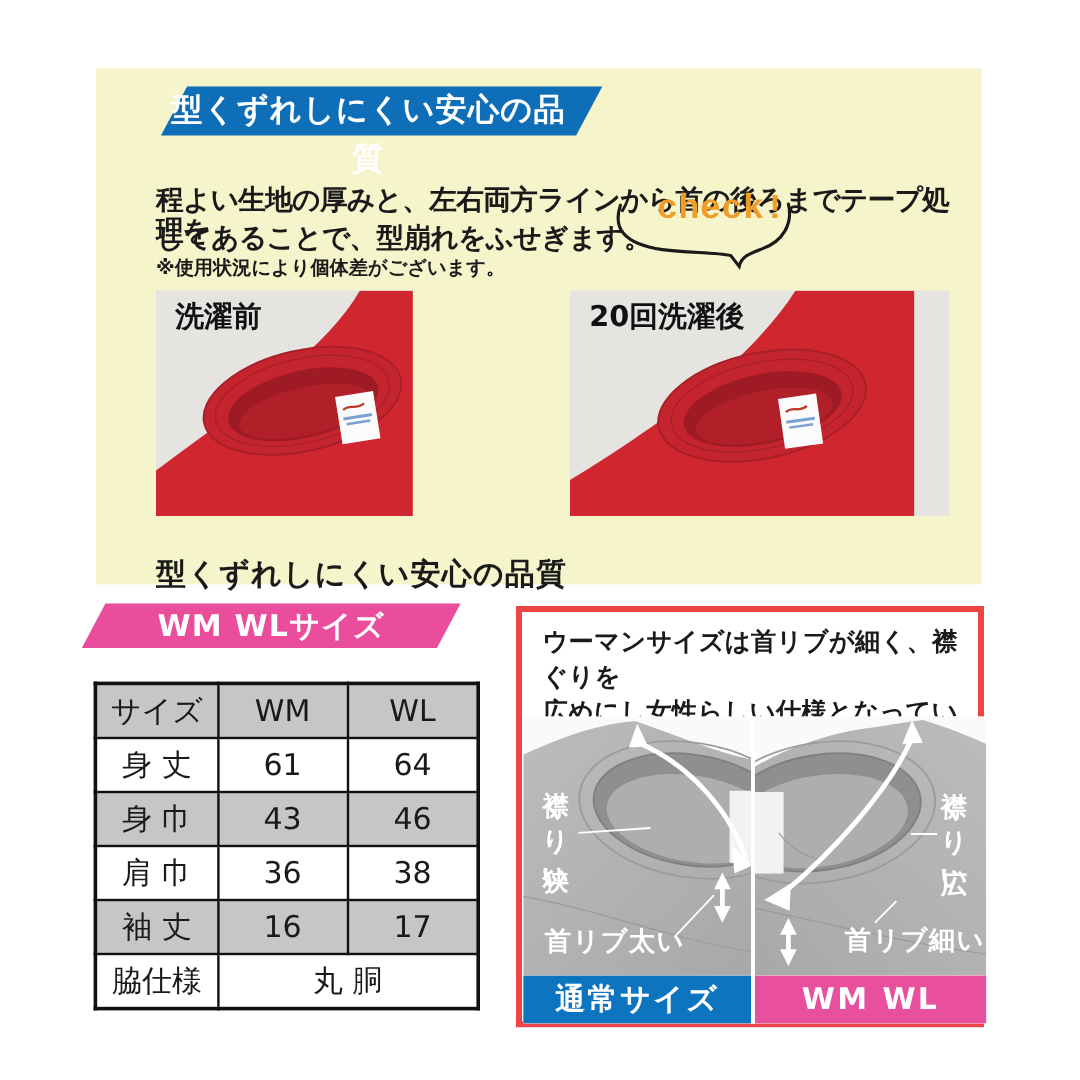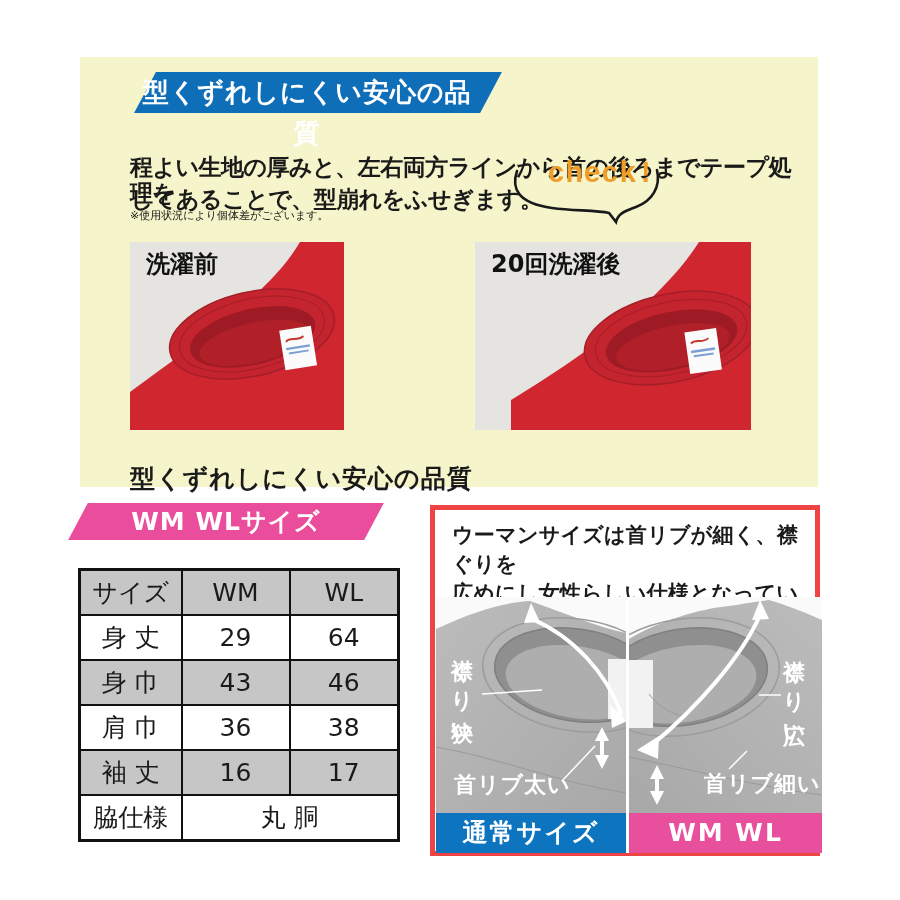--- a/index.html
+++ b/index.html
@@ -9,27 +9,27 @@
 
   
   .quality-panel{left:80px;top:57px;width:738px;height:430px;background:#f5f4ca;}
   .slant{transform:skewX(-28deg);}
   .unskew{transform:skewX(28deg);display:block;width:100%;text-align:center;}
   .blue-banner{left:65px;top:15px;width:346px;height:41px;background:#0e6eb8;}
   .blue-banner .unskew{color:#fff;font-weight:700;font-size:26px;line-height:41px;letter-spacing:1px;}
   .body-line{left:50px;width:680px;font-size:23px;font-weight:700;line-height:26px;letter-spacing:-0.5px;}
   .l1{top:74px;}
   .l2{top:106px;}
-  .note{left:50px;top:140px;font-size:11px;font-weight:400;}
+  .note{left:50px;top:140px;font-size:16px;font-weight:700;}
   .check{left:465px;top:101px;width:110px;text-align:right;font-size:29px;font-weight:700;color:#f09d28;letter-spacing:0.5px;font-family:Liberation Mono, monospace;}
   .brace{left:430px;top:110px;}
 
   .photo{background:#e5e4e1;overflow:hidden;}
   .photo1{left:50px;top:185px;width:214px;height:188px;}
-  .photo2{left:395px;top:185px;width:240px;height:188px;padding-left:36px;}
+  .photo2{left:395px;top:185px;width:316px;height:188px;}
   .photo-label{left:16px;top:6px;font-size:24px;font-weight:700;color:#111;}
   .caption{left:50px;top:380px;font-size:25px;font-weight:700;letter-spacing:1px;}
 
   
   .pink-banner{left:78px;top:503px;width:296px;height:37px;background:#e94d9c;}
   .pink-banner .unskew{color:#fff;font-weight:700;font-size:25px;line-height:37px;letter-spacing:1px;}
   .size-table{left:78px;top:568px;border-collapse:collapse;table-layout:fixed;background:#fff;}
   .size-table td{border:2px solid #111;text-align:center;font-size:25px;font-weight:400;
                  height:43px;padding:0;}
   .size-table{border:3px solid #111;}
@@ -130,21 +130,21 @@
         <col class="c3">
       </colgroup>
     <tbody>
         <tr class="gray">
       <td>サイズ</td>
       <td>WM</td>
       <td>WL</td>
     </tr>
     <tr>
       <td>身 丈</td>
-      <td>29</td>
+      <td>61</td>
       <td>64</td>
     </tr>
     <tr class="gray">
       <td>身 巾</td>
       <td>43</td>
       <td>46</td>
     </tr>
     <tr>
       <td>肩 巾</td>
       <td>36</td>

